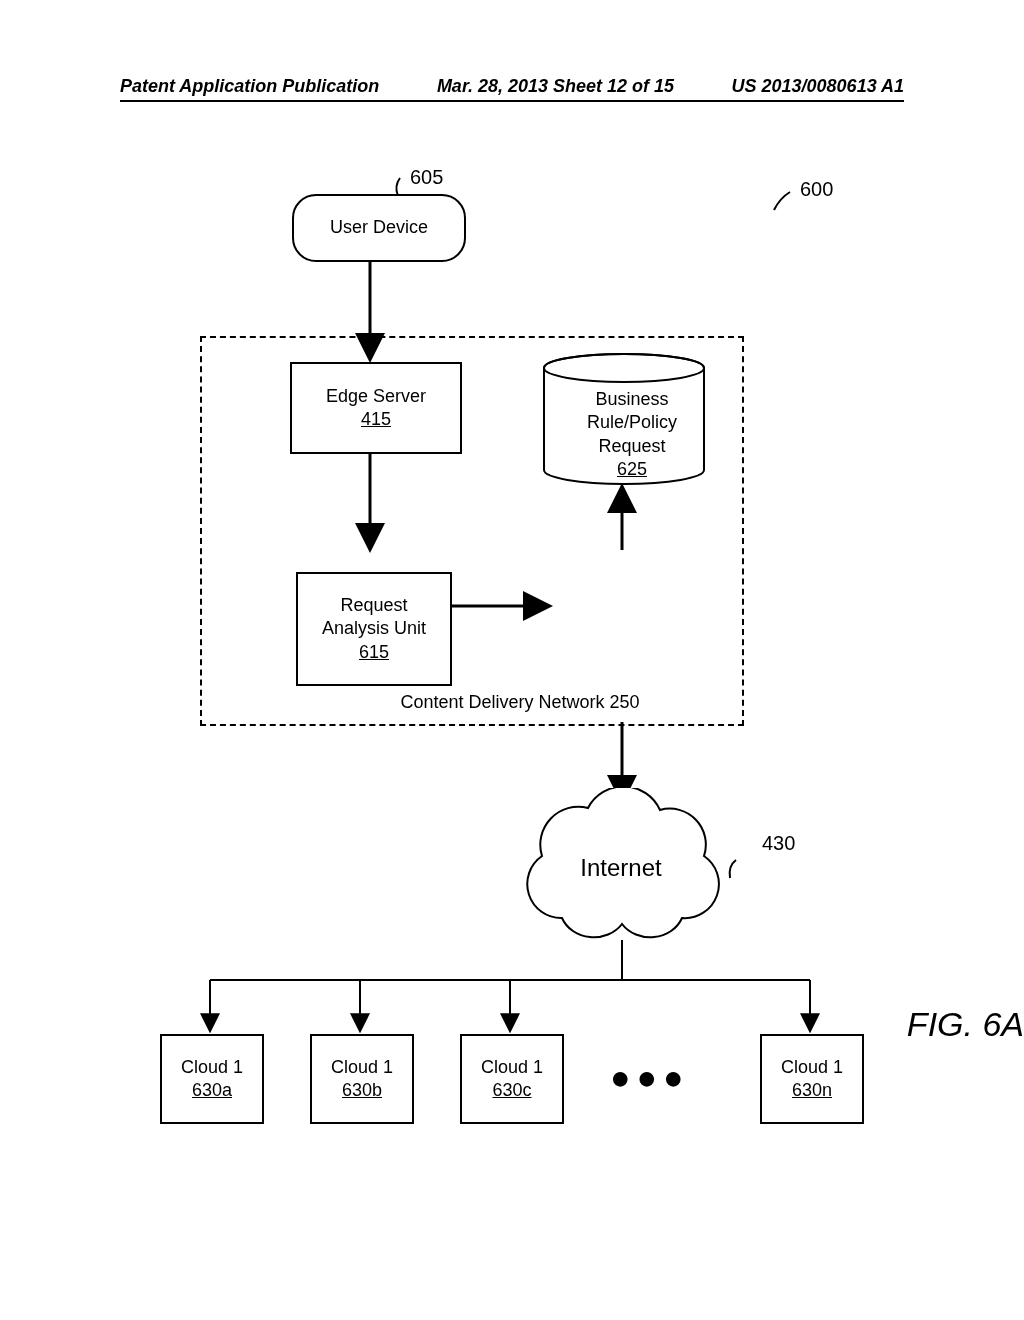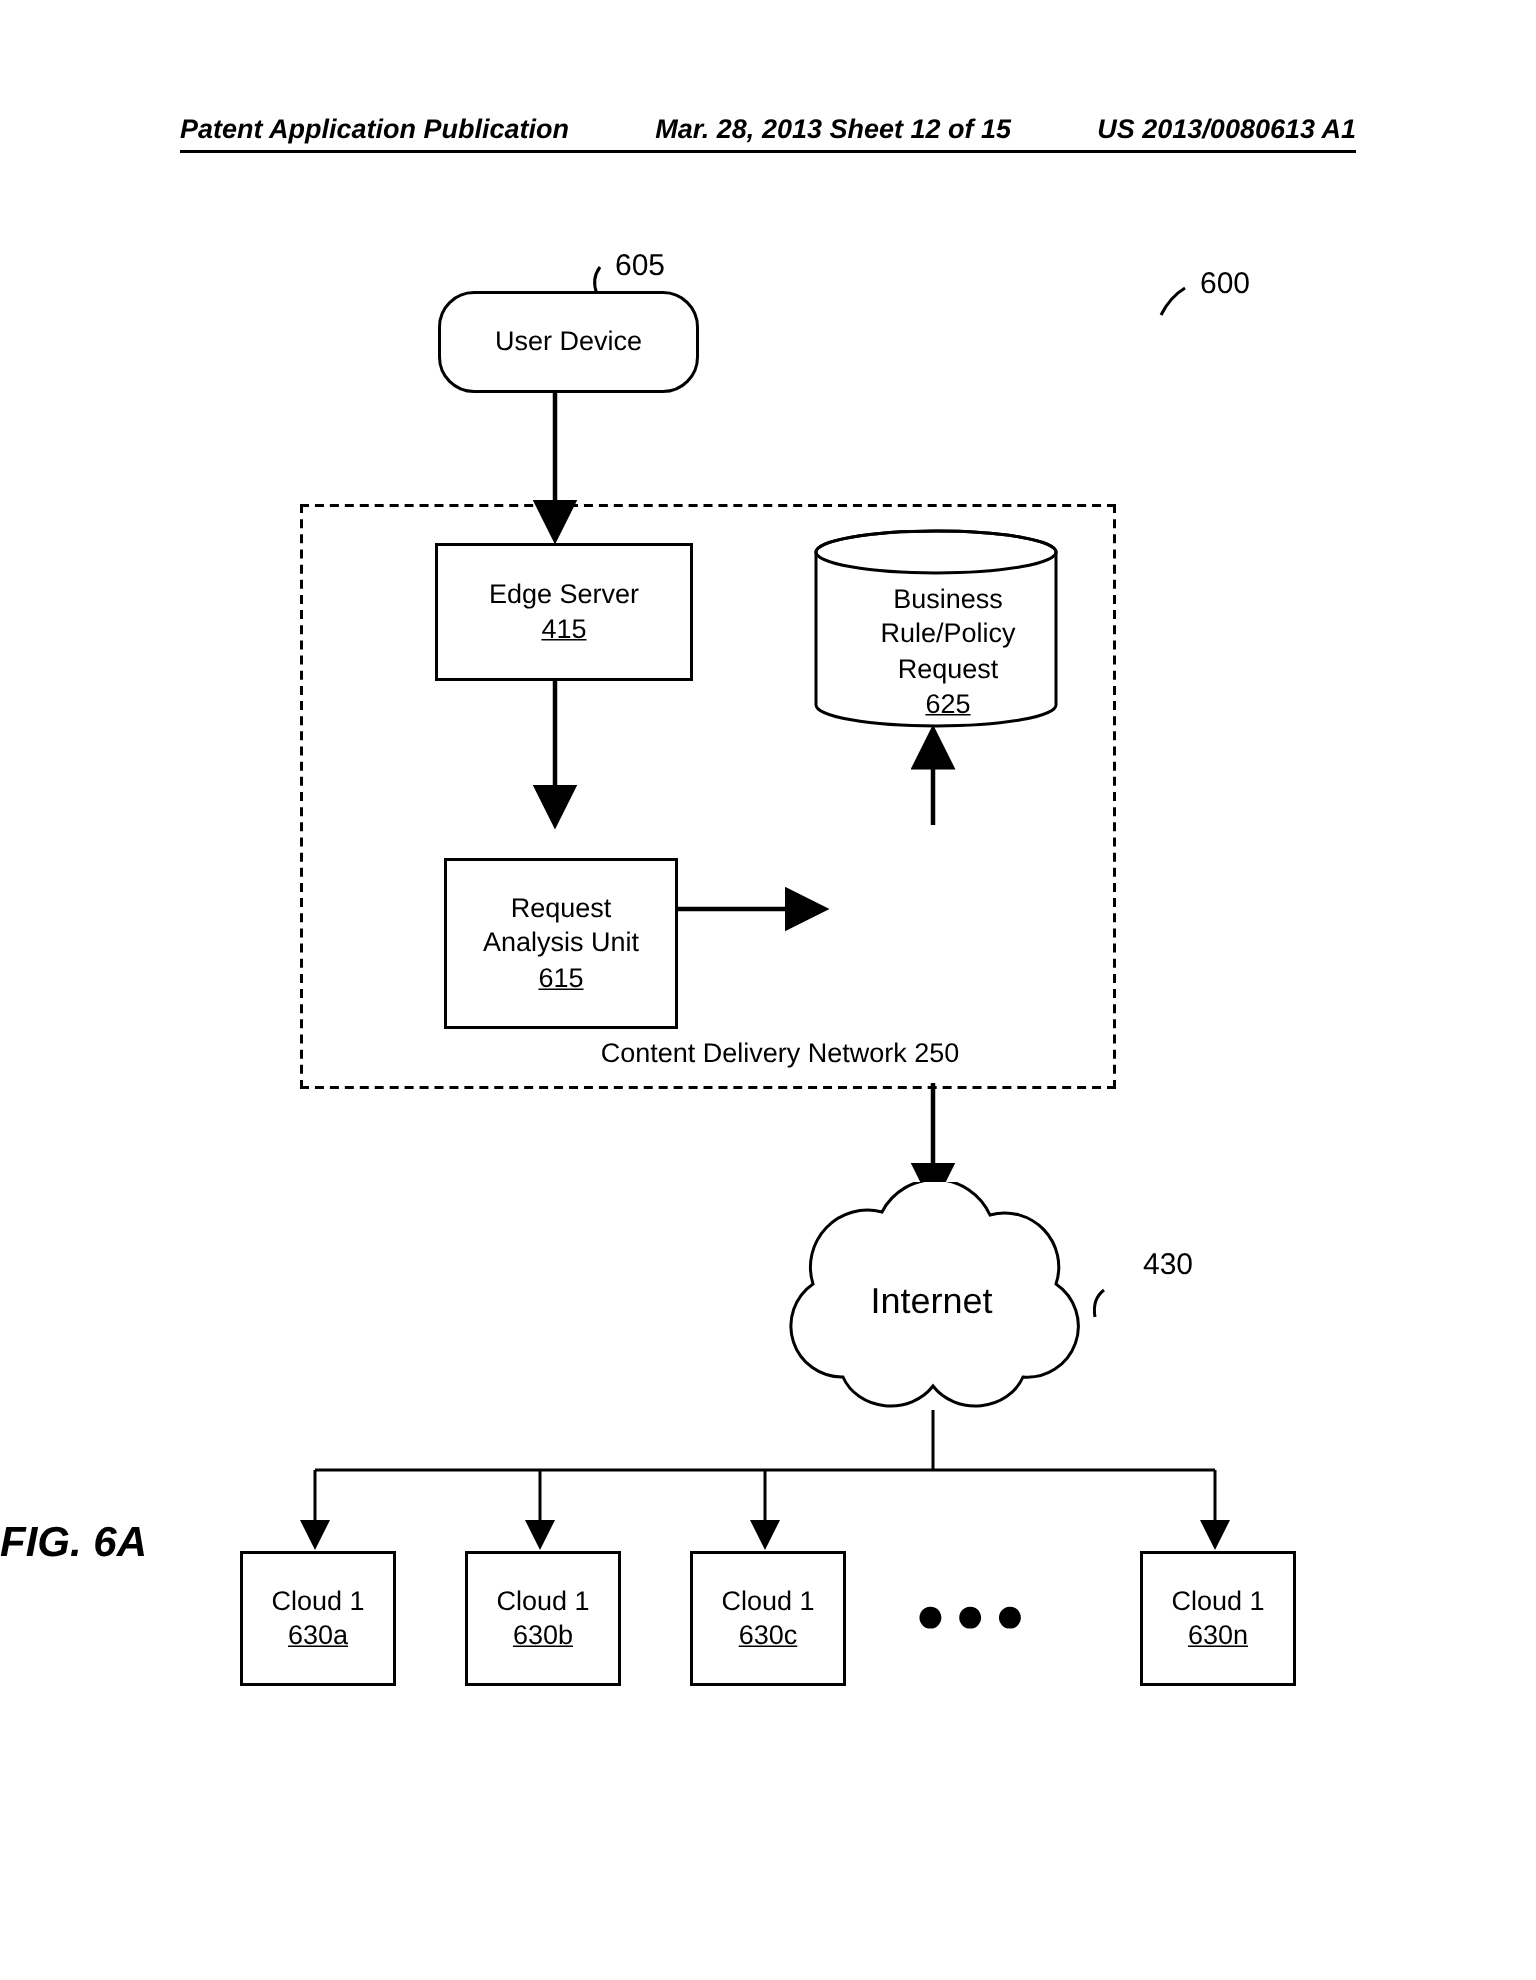--- a/index.html
+++ b/index.html
@@ -32,24 +32,24 @@
     left: 120px;
     right: 120px;
     height: 2px;
     background: #000;
   }
   .fig-caption {
     position: absolute;
     left: 0;
     right: 0;
     bottom: 100px;
-    text-align: left;
-    font-size: 28px;
+    text-align: right;
+    font-size: 34px;
     font-style: italic;
-    font-weight: 700;
+    font-weight: 400;
   }
   
   .box {
     position: absolute;
     border: 2px solid #000;
     background: #fff;
     text-align: center;
     display: flex;
     flex-direction: column;
     align-items: center;

